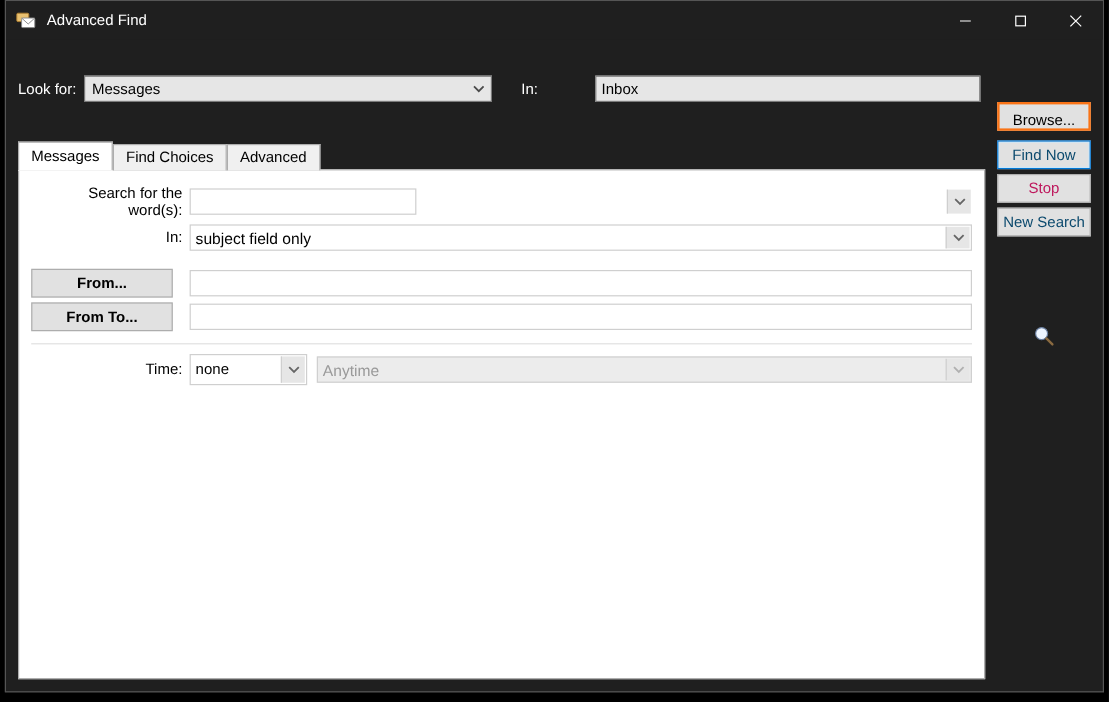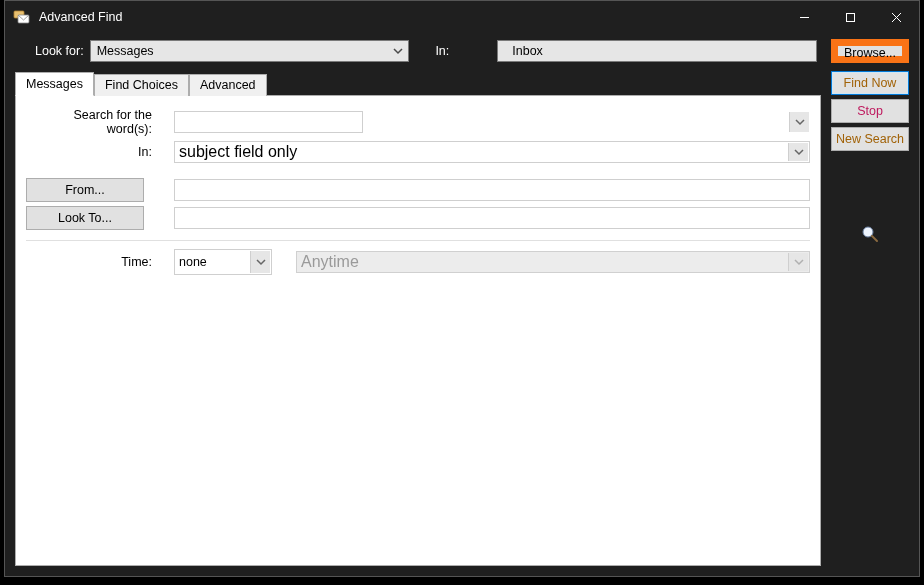--- a/index.html
+++ b/index.html
@@ -18,96 +18,96 @@
     .titlebar .title { margin-left: 8px; flex: 0 0 auto; }
     .titlebar .spacer { flex: 1; }
     .win-btn { width: 46px; height: 32px; display: flex; align-items: center; justify-content: center; color: #fff; }
     .win-btn svg { stroke: #fff; }
 
     
     .toprow {
       display: flex; align-items: center; padding: 6px 10px 8px 10px; gap: 6px;
       color: #fff; font-size: 12.5px;
     }
-    .toprow label { white-space: nowrap; margin-left: 20px; }
+    .toprow label { white-space: nowrap; }
     .toprow .dd {
       background: #e6e6e6; border: 1px solid #7a7a7a; color: #000;
       height: 22px; padding: 0 22px 0 6px; position: relative;
       display: flex; align-items: center; font-size: 12.5px;
     }
     .dd .chev {
       position: absolute; right: 4px; top: 50%; transform: translateY(-50%);
       width: 12px; height: 12px; display: flex; align-items: center; justify-content: center;
     }
     .dd .chev svg { stroke: #4a4a4a; }
     .lookfor-dd { flex: 1; max-width: 358px; }
     .in-label { margin-left: 18px; }
     .in-box {
       background: #e6e6e6; border: 1px solid #7a7a7a; color: #000;
-      height: 22px; padding: 0 14px; flex: 1;
+      height: 22px; padding: 0 4px; flex: 1;
       display: flex; align-items: center; font-size: 12.5px; margin-left: 42px;
     }
     .browse-btn {
       margin-left: 8px; width: 78px; height: 24px; background: #e1e1e1;
-      border: 7px solid #f97316; color: #000; font-size: 12.5px;
-      display: flex; align-items: flex-start; justify-content: center;
+      border: 2px solid #f97316; color: #000; font-size: 12.5px;
+      display: flex; align-items: flex-end; justify-content: center; margin-top: 46px;
     }
 
     
     .mainrow { display: flex; flex: 1; padding: 0 10px 10px 10px; gap: 10px; align-items: flex-start; }
 
     .tabhost { flex: 1; display: flex; flex-direction: column; height: 100%; }
     .tabstrip {
       display: flex; align-items: flex-end; height: 24px; position: relative; z-index: 2;
     }
     .tab {
       background: #f0f0f0; border: 1px solid #adadad; border-bottom: none;
       color: #000; font-size: 12.5px; padding: 3px 10px 4px 10px; margin-right: 0px;
       position: relative; top: 1px;
     }
     .tab.active { background: #fff; border-bottom: 1px solid #fff; top: 1px; z-index: 3; padding-top: 4px; }
     .tabpanel {
       flex: 1; background: #fff; border: 1px solid #adadad; padding: 12px 10px 10px 10px;
       display: flex; flex-direction: column; gap: 4px;
     }
 
-    .formrow { display: flex; align-items: center; gap: 20px; min-height: 24px; }
+    .formrow { display: flex; align-items: center; gap: 4px; min-height: 24px; }
     .formlabel {
       width: 128px; text-align: right; font-size: 12.5px; color: #000; padding-right: 2px;
     }
     .textinput {
       flex: 1; height: 22px; border: 1px solid #cfcfcf; background: #fff; padding: 0 4px;
       font-size: 12.5px; color: #000;
     }
     .textinput.withchev { padding-right: 22px; position: relative; }
     .inputwrap { flex: 1; position: relative; }
     .inputwrap .chev2 {
       position: absolute; right: 1px; top: 1px; width: 20px; height: 20px;
       background: #e6e6e6; border-left: 1px solid #cfcfcf;
       display: flex; align-items: center; justify-content: center;
     }
     .selectlike {
       flex: 1; height: 22px; border: 1px solid #cfcfcf; background: #fff;
-      font-size: 16px; color: #000; padding: 0 22px 0 4px; position: relative;
+      font-size: 13px; color: #000; padding: 0 22px 0 4px; position: relative;
       display: flex; align-items: center;
     }
     .selectlike.disabled { background: #ececec; color: #9a9a9a; border-color: #d0d0d0; }
     .selectlike .chev3 {
       position: absolute; right: 1px; top: 1px; bottom: 1px; width: 20px;
       background: #e6e6e6; display: flex; align-items: center; justify-content: center;
       border-left: 1px solid #cfcfcf;
     }
     .selectlike.disabled .chev3 { background: #e6e6e6; }
     .selectlike.disabled .chev3 svg { stroke: #b0b0b0; }
 
     .btnrow-btn {
       width: 118px; height: 24px; background: #e1e1e1; border: 1px solid #adadad;
       font-size: 12.5px; color: #000; display: flex; align-items: center; justify-content: center;
     }
-    .btnrow-left { width: 128px; display: flex; justify-content: flex-start; }
+    .btnrow-left { width: 128px; display: flex; justify-content: flex-start; font-weight: bold; }
 
     .checkbox { width: 14px; height: 14px; border: 1px solid #333; background: #fff; margin-right: 4px; }
     .whererow .formlabel { text-align: left; padding-left: 4px; display: flex; align-items: center; width: 128px; gap: 0; }
 
     .hr { height: 1px; background: #e0e0e0; margin: 6px 0 4px 0; }
 
     .timerow .time-select {
       width: 98px; height: 26px; border: 1px solid #cfcfcf; background: #fff;
       font-size: 12.5px; color: #000; padding: 0 22px 0 4px; position: relative;
       display: flex; align-items: center;
@@ -115,21 +115,21 @@
     .timerow .time-select .chev3 {
       position: absolute; right: 1px; top: 1px; bottom: 1px; width: 20px;
       background: #e6e6e6; display: flex; align-items: center; justify-content: center;
       border-left: 1px solid #cfcfcf;
     }
 
     
     .sidecol { width: 78px; display: flex; flex-direction: column; gap: 4px; align-items: center; }
     .sidebtn {
       width: 78px; height: 24px; background: #e1e1e1; border: 1px solid #adadad;
-      font-size: 12.5px; color: #a16207; display: flex; align-items: center; justify-content: center;
+      font-size: 12.5px; color: #0c4a6e; display: flex; align-items: center; justify-content: center;
     }
     .sidebtn.primary { border: 1px solid #0078d7; box-shadow: inset 0 0 0 1px #cde6f7; }
     .sidebtn.disabled { color: #be185d; }
     .magnify { margin-top: 70px; }
 
     svg.icon-chev { width: 10px; height: 10px; stroke: #666; stroke-width: 1.5; fill: none; }
   </style>
 </head>
 <body>
 
@@ -223,21 +223,21 @@
             <div class="btnrow-btn">
                 <span>From...</span>
               </div>
           </div>
           <input class="textinput" type="text" value="" style="">
         </div>
 
         <div class="formrow">
           <div class="btnrow-left">
             <div class="btnrow-btn">
-                <span>Look To...</span>
+                <span>From To...</span>
               </div>
           </div>
           <input class="textinput" type="text" value="" style="">
         </div>
 
 
         <div class="hr"></div>
 
         <div class="formrow timerow">
           <div class="formlabel">Time:</div>

